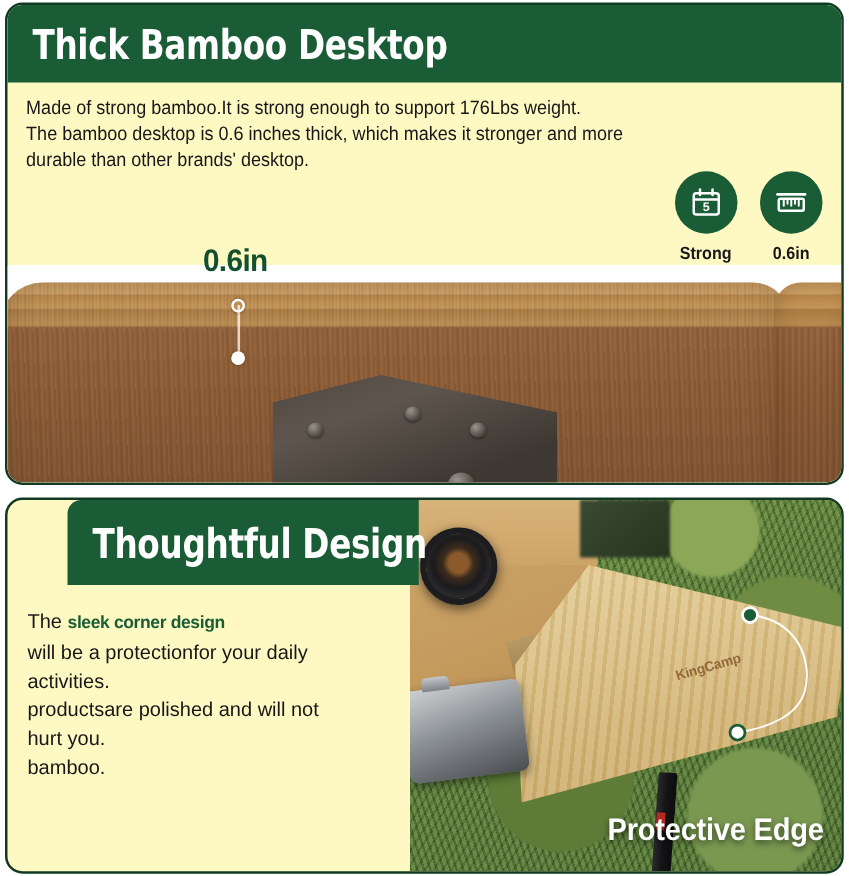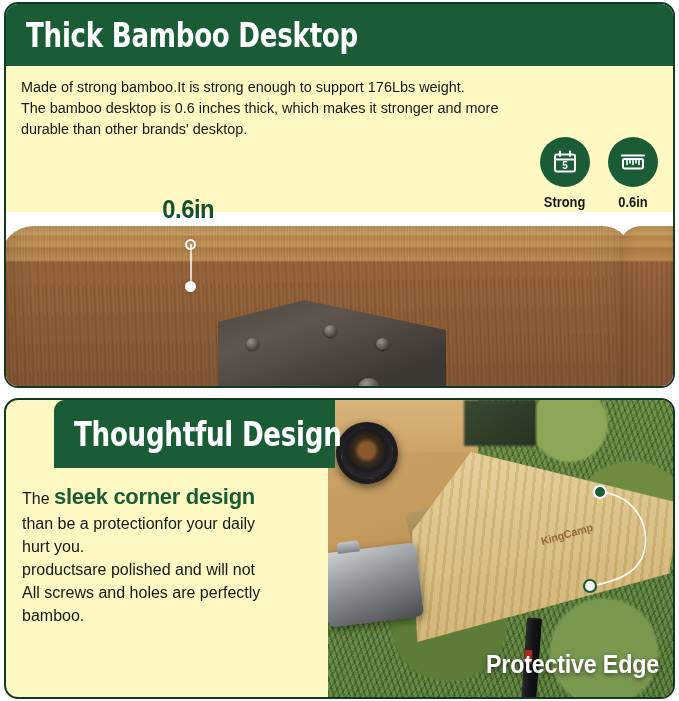--- a/index.html
+++ b/index.html
@@ -257,21 +257,21 @@
     font-size: 16px;
     line-height: 23px;
     color: #171717;
   }
   .design-text .lead {
     font-size: 16px;
     line-height: 26px;
   }
   .design-text .highlight {
     color: #1a5c35;
-    font-size: 22px;
+    font-size: 14px;
     font-weight: 600;
     letter-spacing: -0.3px;
   }
 
   
   .design-photo {
     position: absolute;
     left: 322px; top: 0;
     right: 0; bottom: 0;
     overflow: hidden;
@@ -479,24 +479,24 @@
   </section>
 
   <section class="panel" id="panel-design">
 
     <div class="banner">
       <span class="banner-title">Thoughtful Design</span>
     </div>
 
     <div class="design-text">
       <p class="lead"><span>The </span><span class="highlight">sleek corner design</span></p>
-      <p>than be a protectionfor your daily</p>
+      <p>will be a protectionfor your daily</p>
+      <p>activities.</p>
+      <p>productsare polished and will not</p>
       <p>hurt you.</p>
-      <p>productsare polished and will not</p>
-      <p>All screws and holes are perfectly</p>
       <p>bamboo.</p>
     </div>
 
     <div class="design-photo">
       <div class="grass"></div>
       <div class="tan-backdrop"></div>
       <div class="tan-backdrop-top"></div>
       <div class="dark-strip"></div>
 
       <div class="table-edge"></div>

